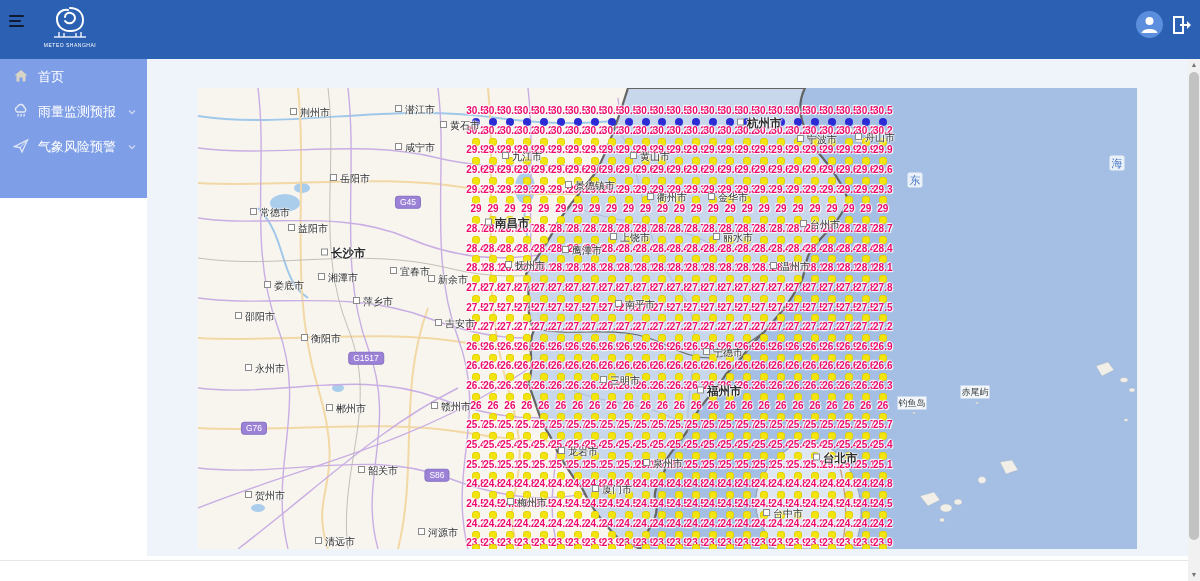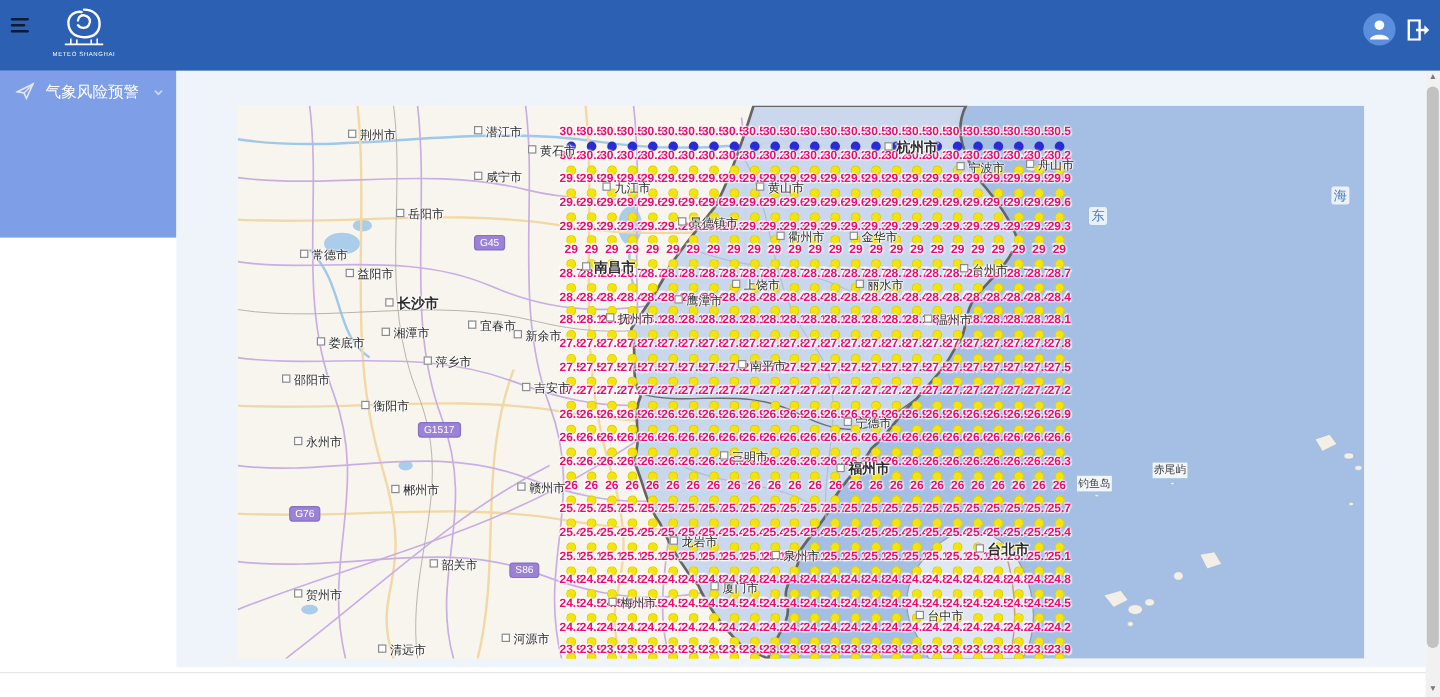--- a/index.html
+++ b/index.html
@@ -98,20 +98,38 @@
   <div class="logout-btn">
     <svg width="20" height="18" viewBox="0 0 20 18">
       <path d="M2 1 L11 1 L11 17 L2 17 Z" fill="none" stroke="#fff" stroke-width="2"></path>
       <line x1="8" y1="9" x2="16" y2="9" stroke="#fff" stroke-width="2"></line>
       <path d="M15 5 L19 9 L15 13 Z" fill="#fff"></path>
     </svg>
   </div>
 </div>
 
 <div class="sidebar">
+  <div class="side-item">
+    <svg class="ic" viewBox="0 0 16 16">
+      <path d="M8 2 L14.5 7.5 L12.5 7.5 L12.5 13.5 L9.6 13.5 L9.6 9.6 L6.4 9.6 L6.4 13.5 L3.5 13.5 L3.5 7.5 L1.5 7.5 Z" fill="#D9D4C6"></path>
+    </svg>
+    <span class="lbl">首页</span>
+  </div>
+  <div class="side-item">
+    <svg class="ic" viewBox="0 0 16 16">
+      <path d="M4 9 A3 3 0 0 1 4.4 3.6 A3.6 3.6 0 0 1 11.2 4.4 A2.6 2.6 0 0 1 11.5 9 Z" fill="none" stroke="#E3E8F5" stroke-width="1.4"></path>
+      <line x1="5.5" y1="11" x2="4.7" y2="13.5" stroke="#E3E8F5" stroke-width="1.3"></line>
+      <line x1="8.5" y1="11" x2="7.7" y2="13.5" stroke="#E3E8F5" stroke-width="1.3"></line>
+      <line x1="11.5" y1="11" x2="10.7" y2="13.5" stroke="#E3E8F5" stroke-width="1.3"></line>
+    </svg>
+    <span class="lbl">雨量监测预报</span>
+    <svg class="chev" viewBox="0 0 10 10">
+      <polyline points="2,3.5 5,6.5 8,3.5" fill="none" stroke="#CCD7F2" stroke-width="1.4"></polyline>
+    </svg>
+  </div>
   <div class="side-item">
     <svg class="ic" viewBox="0 0 16 16">
       <path d="M1.5 8.5 L14.5 2 L9 14 L7 9.5 Z" fill="none" stroke="#E3E8F5" stroke-width="1.3"></path>
       <line x1="7" y1="9.5" x2="14.5" y2="2" stroke="#E3E8F5" stroke-width="1"></line>
     </svg>
     <span class="lbl">气象风险预警</span>
     <svg class="chev" viewBox="0 0 10 10">
       <polyline points="2,3.5 5,6.5 8,3.5" fill="none" stroke="#CCD7F2" stroke-width="1.4"></polyline>
     </svg>
   </div>

